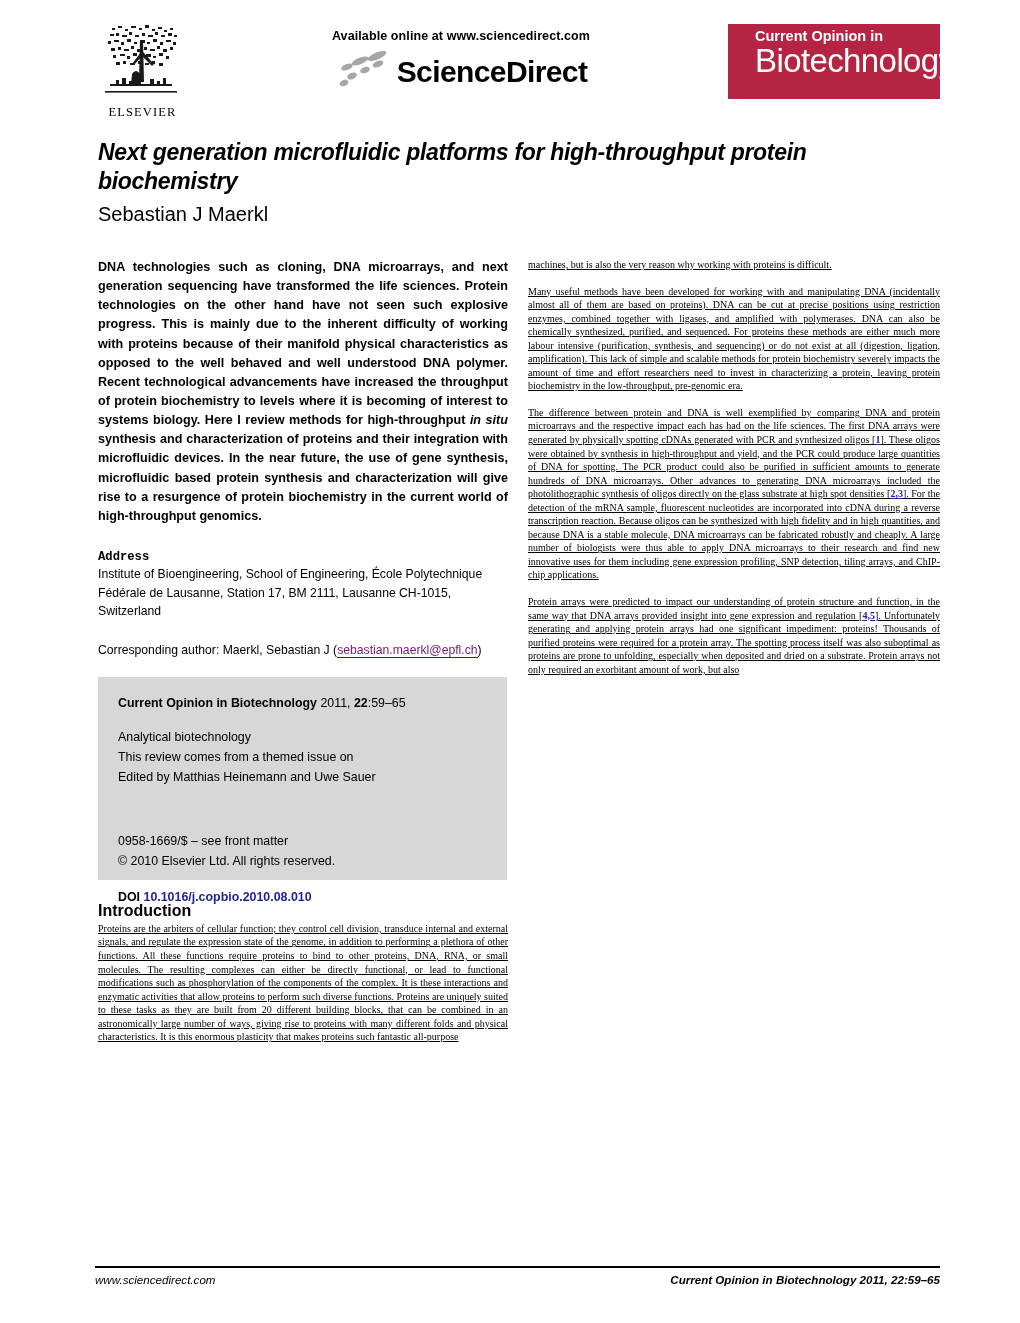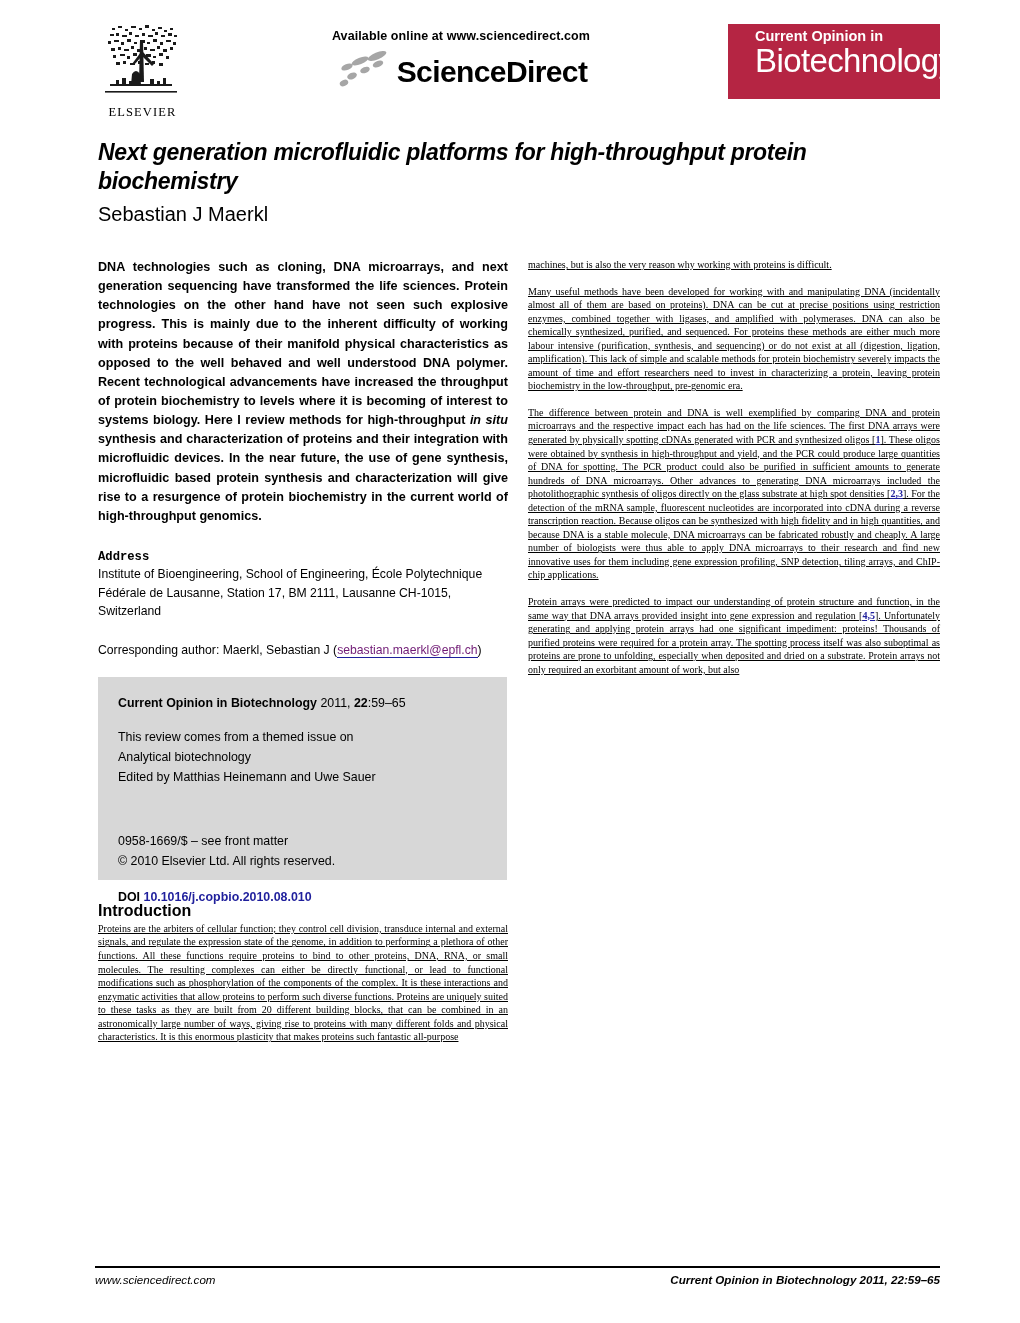--- a/index.html
+++ b/index.html
@@ -356,22 +356,22 @@
 
     <p class="abstract"><span>DNA technologies such as cloning, DNA microarrays, and next generation sequencing have transformed the life sciences. Protein technologies on the other hand have not seen such explosive progress. This is mainly due to the inherent difficulty of working with proteins because of their manifold physical characteristics as opposed to the well behaved and well understood DNA polymer. Recent technological advancements have increased the throughput of protein biochemistry to levels where it is becoming of interest to systems biology. Here I review methods for high-throughput </span><i>in situ</i><span> synthesis and characterization of proteins and their integration with microfluidic devices. In the near future, the use of gene synthesis, microfluidic based protein synthesis and characterization will give rise to a resurgence of protein biochemistry in the current world of high-throughput genomics.</span></p>
 
     <div class="addr-head">Address</div>
     <div class="addr-body">Institute of Bioengineering, School of Engineering, École Polytechnique Fédérale de Lausanne, Station 17, BM 2111, Lausanne CH-1015, Switzerland</div>
 
     <div class="corr"><span>Corresponding author: Maerkl, Sebastian J (</span><a class="link mail" href="#">sebastian.maerkl@epfl.ch</a><span>)</span></div>
 
     <div class="infobox">
       <div class="journal-line"><b>Current Opinion in Biotechnology</b><span> 2011, </span><b>22</b><span>:59–65</span></div>
+      <div class="themed">Analytical biotechnology</div>
       <div class="themed">This review comes from a themed issue on</div>
-      <div class="themed">Analytical biotechnology</div>
       <div class="themed">Edited by Matthias Heinemann and Uwe Sauer</div>
       <div class="front">0958-1669/$ – see front matter</div>
       <div class="themed">© 2010 Elsevier Ltd. All rights reserved.</div>
       <div class="doi"><span>DOI </span><a href="#">10.1016/j.copbio.2010.08.010</a></div>
     </div>
 
     <div class="sec-head">Introduction</div>
     <p class="body">Proteins are the arbiters of cellular function; they control cell division, transduce internal and external signals, and regulate the expression state of the genome, in addition to performing a plethora of other functions. All these functions require proteins to bind to other proteins, DNA, RNA, or small molecules. The resulting complexes can either be directly functional, or lead to functional modifications such as phosphorylation of the components of the complex. It is these interactions and enzymatic activities that allow proteins to perform such diverse functions. Proteins are uniquely suited to these tasks as they are built from 20 different building blocks, that can be combined in an astronomically large number of ways, giving rise to proteins with many different folds and physical characteristics. It is this enormous plasticity that makes proteins such fantastic all-purpose</p>
   </div>
 

